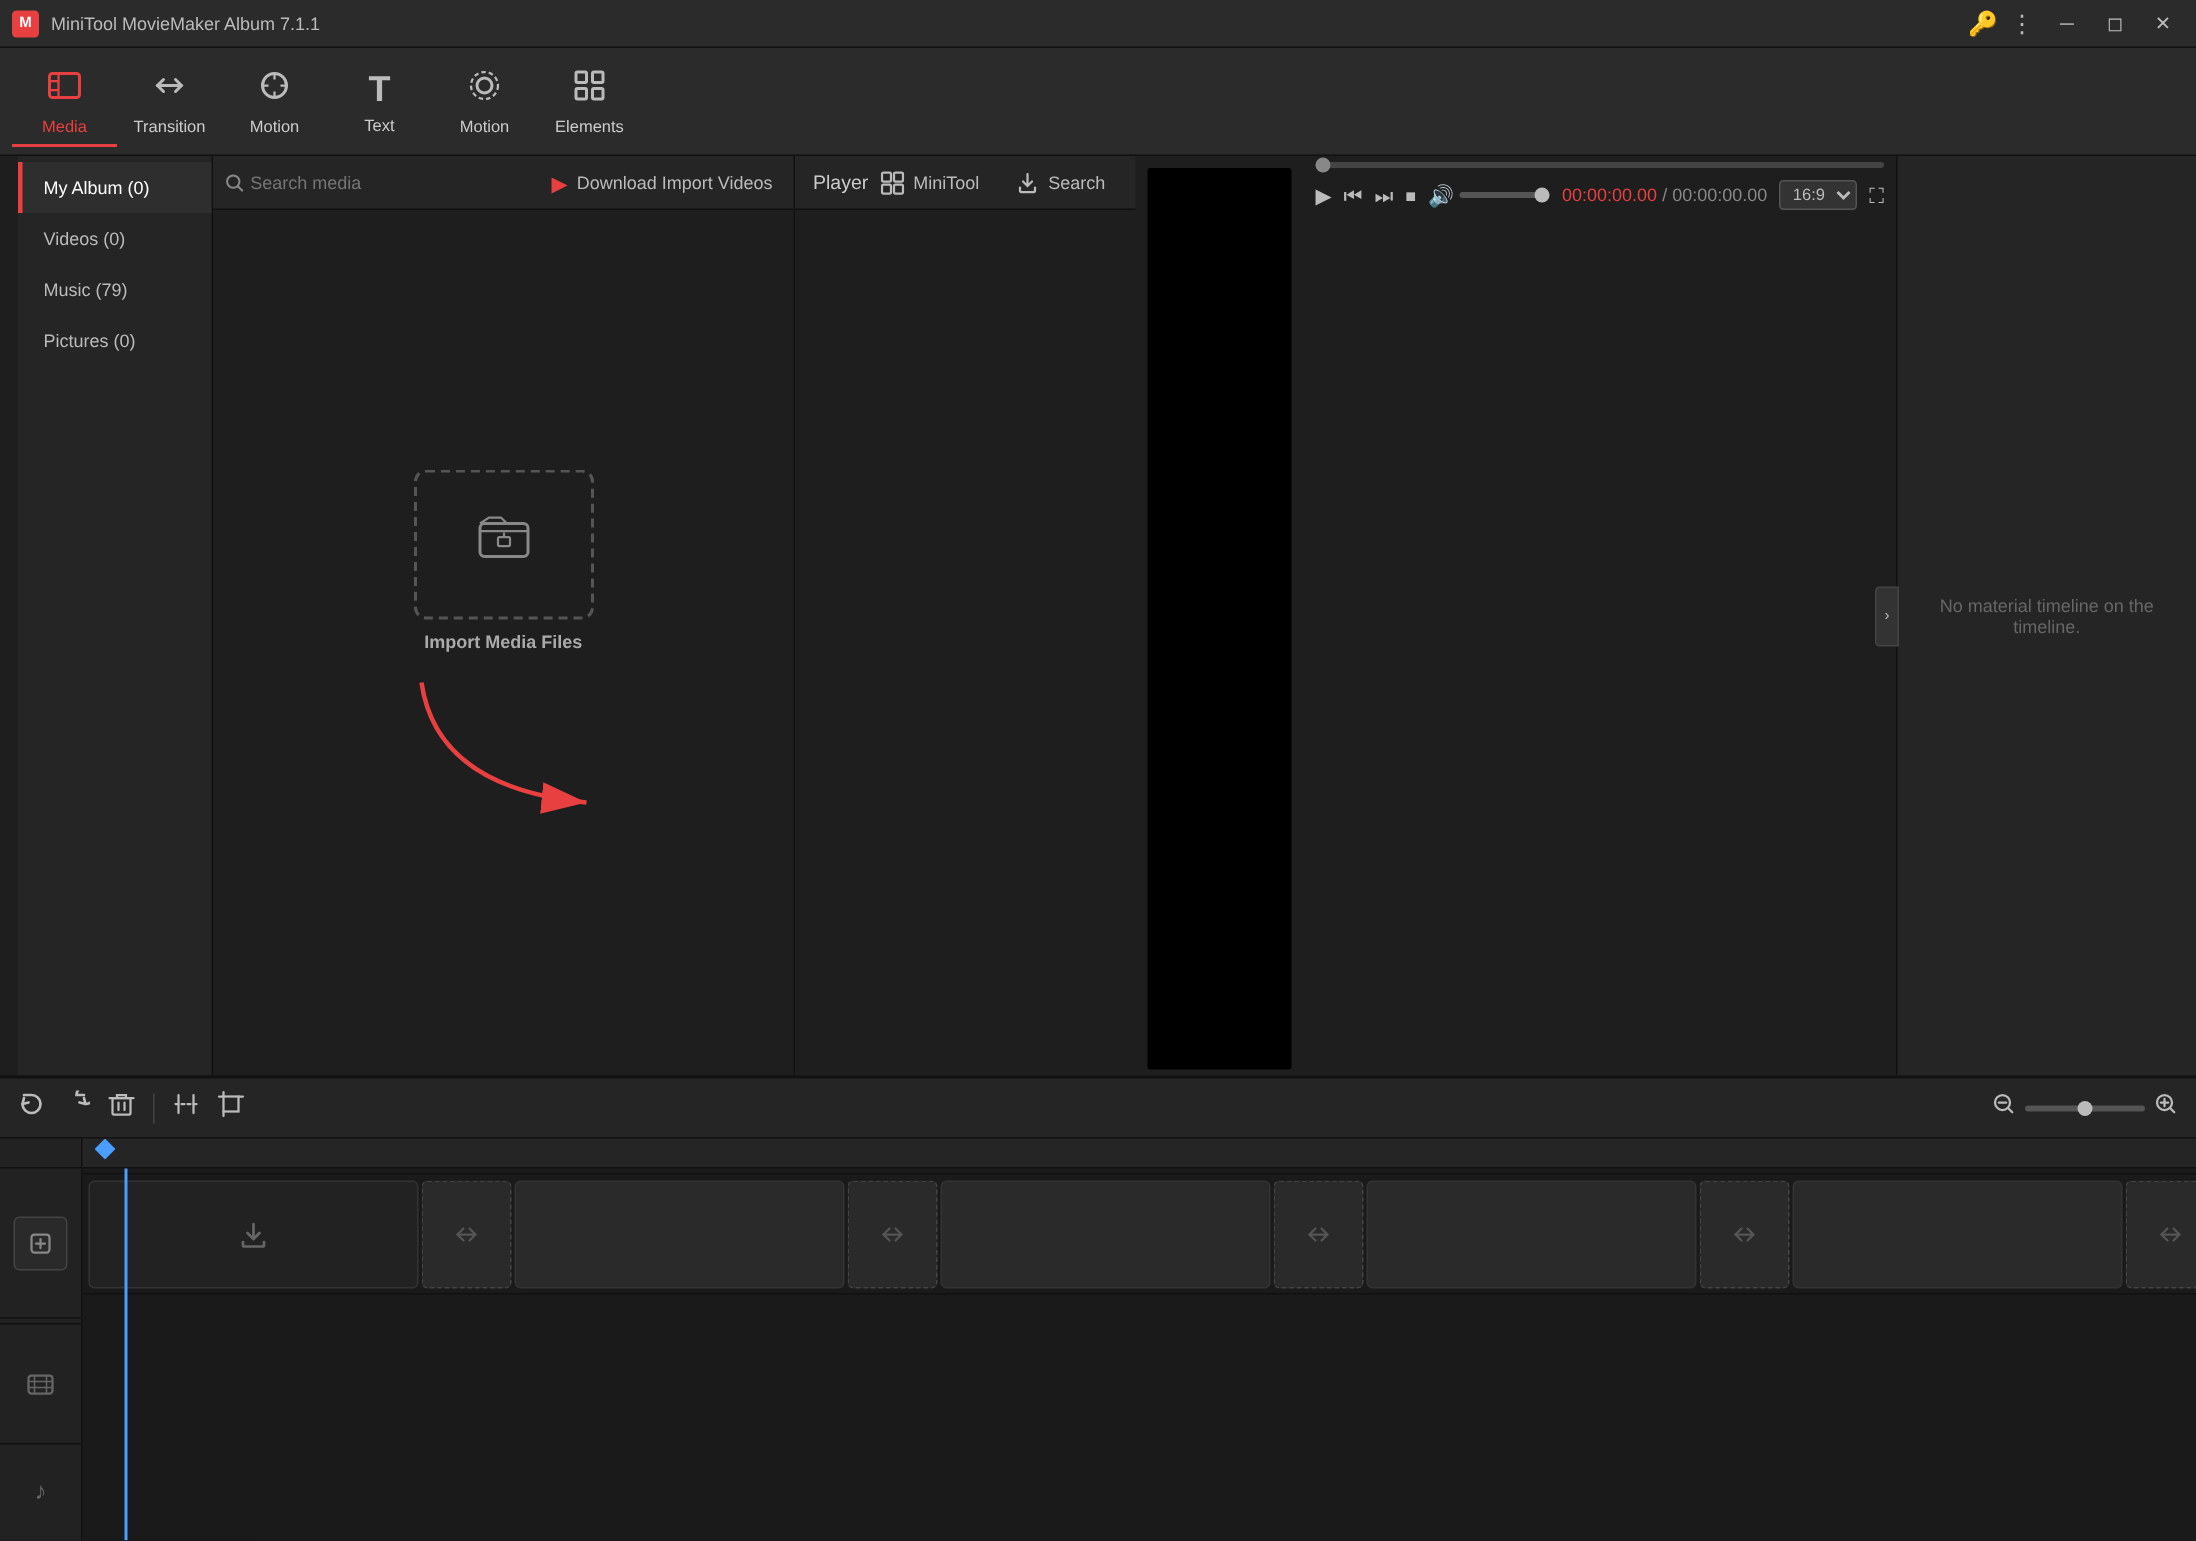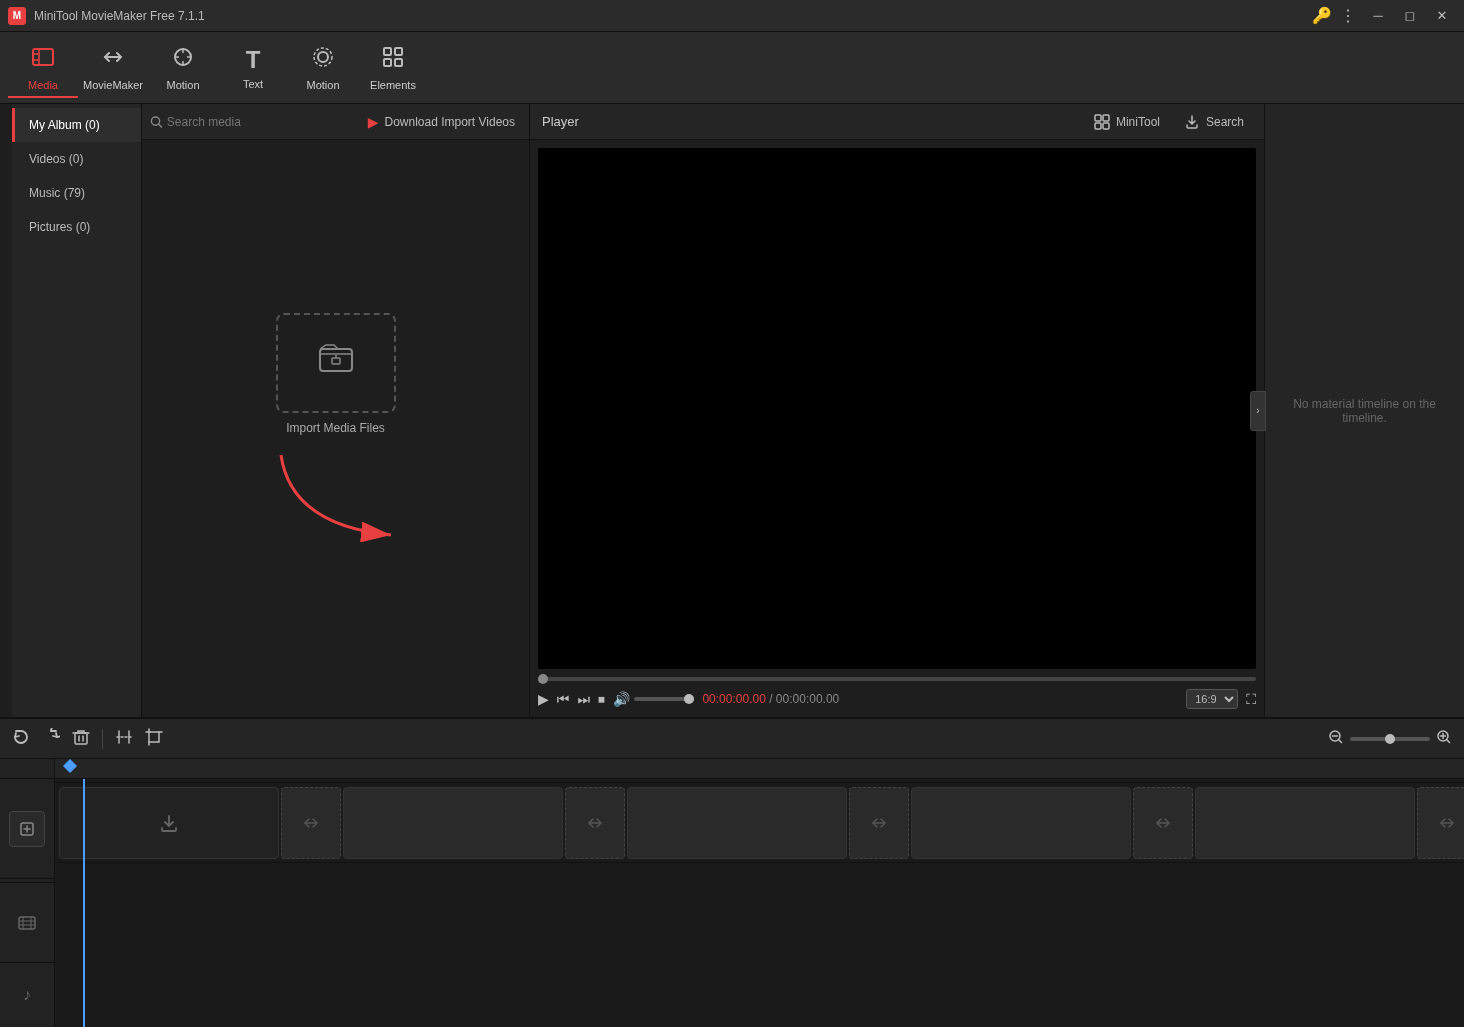--- a/index.html
+++ b/index.html
@@ -191,21 +191,21 @@
       margin-bottom: 8px;
     }
     .import-label {
       color: #aaa; font-size: 12px;
     }
 
     
     #player-panel {
       flex: 1;
       display: flex;
-      flex-direction: column;
+      flex-direction: row;
       background: #1e1e1e;
     }
     #player-header {
       height: 36px;
       background: #252525;
       display: flex;
       align-items: center;
       justify-content: space-between;
       padding: 0 12px;
       border-bottom: 1px solid #111;
@@ -435,21 +435,21 @@
     
     ::-webkit-scrollbar { width: 6px; height: 6px; }
     ::-webkit-scrollbar-track { background: #1a1a1a; }
     ::-webkit-scrollbar-thumb { background: #444; border-radius: 3px; }
   </style>
 </head>
 <body>
 
 <div id="titlebar">
   <div class="app-icon">M</div>
-  <span class="app-title">MiniTool MovieMaker Free 7.1.1</span>
+  <span class="app-title">MiniTool MovieMaker Album 7.1.1</span>
   <span class="key-icon">🔑</span>
   <span class="menu-btn">⋮</span>
   <div class="win-controls">
     <button class="win-btn">─</button>
     <button class="win-btn">◻</button>
     <button class="win-btn close">✕</button>
   </div>
 </div>
 
 <div id="toolbar">
@@ -464,21 +464,21 @@
     </span>
     <span>Media</span>
   </div>
   <div class="toolbar-item">
     <span class="t-icon">
       <svg width="24" height="24" viewBox="0 0 24 24" fill="none">
         <path d="M4 12H20M16 8l4 4-4 4" stroke="#bbb" stroke-width="2" stroke-linecap="round"></path>
         <path d="M8 8l-4 4 4 4" stroke="#bbb" stroke-width="2" stroke-linecap="round"></path>
       </svg>
     </span>
-    <span>MovieMaker</span>
+    <span>Transition</span>
   </div>
   <div class="toolbar-item">
     <span class="t-icon">
       <svg width="24" height="24" viewBox="0 0 24 24" fill="none">
         <circle cx="12" cy="12" r="8" stroke="#bbb" stroke-width="2"></circle>
         <path d="M12 4v4M12 16v4M4 12h4M16 12h4" stroke="#bbb" stroke-width="1.5"></path>
       </svg>
     </span>
     <span>Motion</span>
   </div>
@@ -537,21 +537,21 @@
             </svg>
             <input type="text" style="background: transparent; border: none; outline: none; color: rgb(136, 136, 136); font-size: 12px; width: 100%;" placeholder="Search media">
           </div>
           <div class="yt-btn">
             <span class="yt-icon">▶</span>
             <span>Download Import Videos</span>
           </div>
         </div>
 
         <div id="media-content">
-          <div style="display:flex;flex-direction:column;align-items:center;position:relative;">
+          <div style="display:flex;flex-direction:column;align-items:center;position:relative;font-weight:bold;">
             <div class="import-box">
               <span style="font-size:32px;color:#888;">
                 <svg width="36" height="36" viewBox="0 0 36 36" fill="none">
                   <rect x="2" y="8" width="32" height="22" rx="3" stroke="#888" stroke-width="2" fill="none"></rect>
                   <path d="M2 13h32" stroke="#888" stroke-width="1.5"></path>
                   <path d="M2 8l6-4h8l4 4" stroke="#888" stroke-width="1.5" fill="none"></path>
                   <rect x="14" y="17" width="8" height="6" rx="1" stroke="#888" stroke-width="1.5" fill="none"></rect>
                   <path d="M18 17v-3" stroke="#888" stroke-width="1.5"></path>
                 </svg>
               </span>

